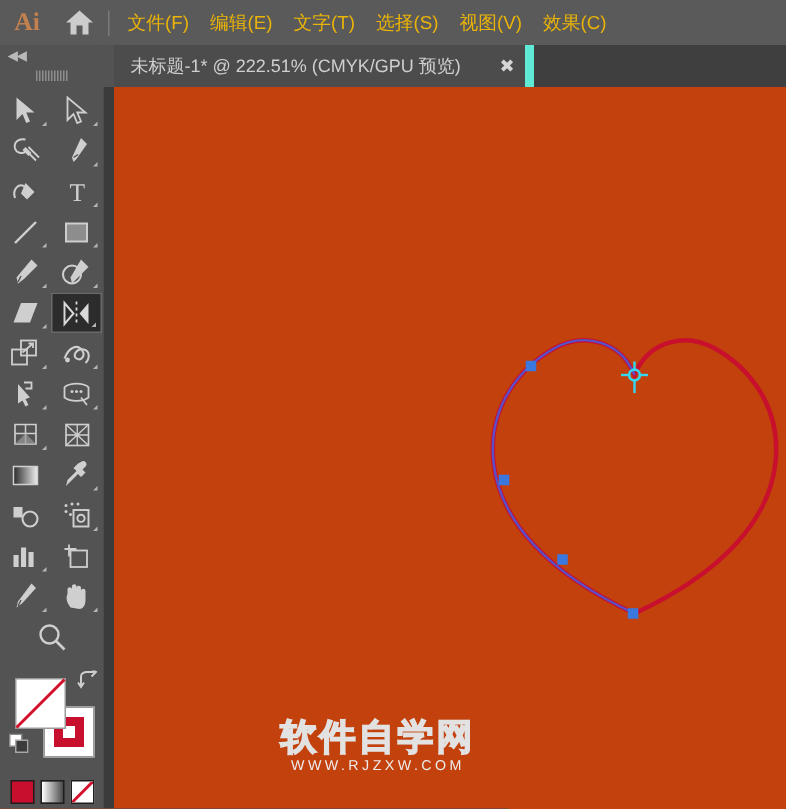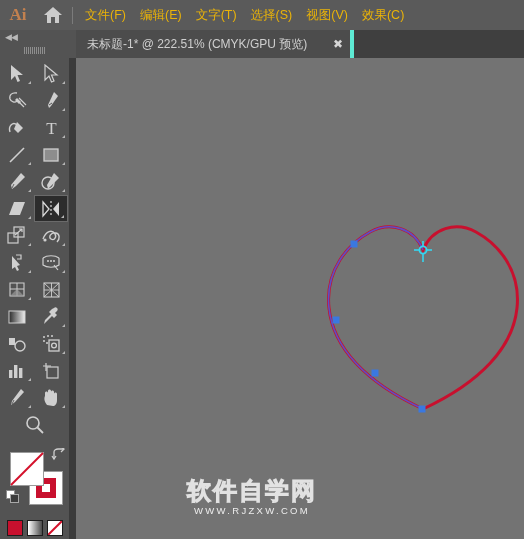--- a/index.html
+++ b/index.html
@@ -30,35 +30,35 @@
   }
 
   
   #tabbar{
     position:absolute;left:76px;top:30px;width:448px;height:28px;
     background:#3f3f3f;
   }
   #doc-tab{
     position:absolute;left:0;top:0;height:28px;width:274px;
     background:#4c4c4c;display:flex;align-items:center;
-    border-right:4px solid #5eead4;
+    border-right:6px solid #5eead4;
   }
   #tab-title{
     color:#cfcfcf;font-size:12px;padding-left:11px;white-space:nowrap;
     flex:1;overflow:hidden;
   }
   #tab-close{
     width:24px;height:28px;display:flex;align-items:center;justify-content:center;
     color:#d6d6d6;font-size:12px;font-weight:bold;
   }
 
   
   #canvas-wrap{
     position:absolute;left:76px;top:58px;width:448px;height:481px;
-    background:#737373;overflow:hidden;
+    background:#c2410c;overflow:hidden;
   }
   #gutter{
     position:absolute;left:69px;top:58px;width:7px;height:481px;background:#3b3b3b;
   }
   #artboard-svg{position:absolute;left:0;top:0;}
   #watermark{
     position:absolute;left:96px;top:420px;width:160px;text-align:center;
     user-select:none;
   }
   #wm-cn{

